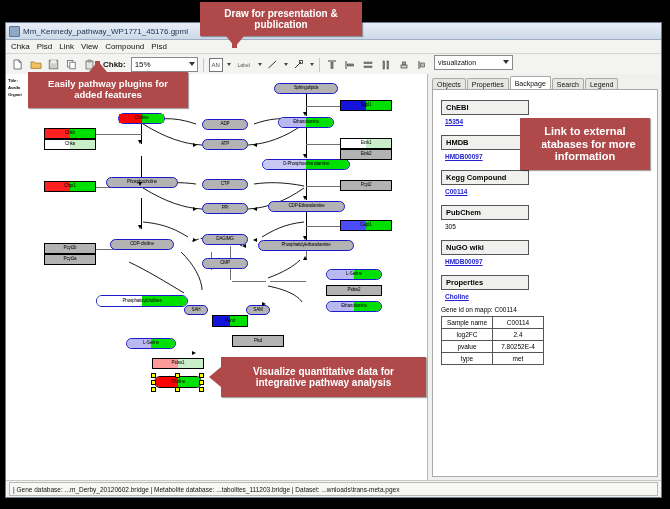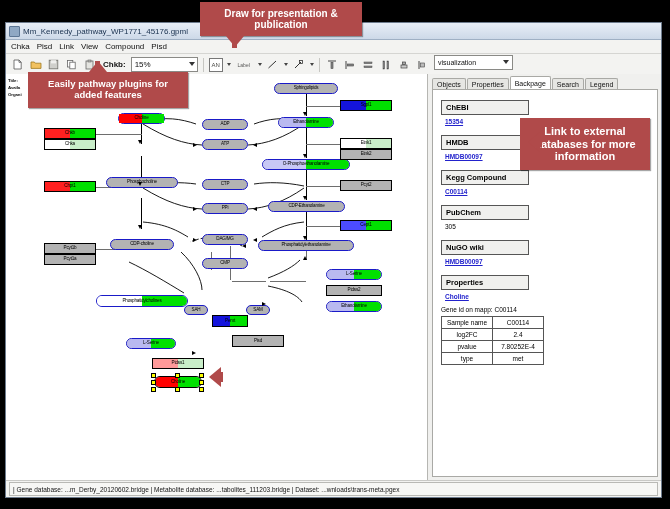--- a/index.html
+++ b/index.html
@@ -550,17 +550,18 @@
   <div style="position:absolute;left:232px;top:36px;width:5px;height:12px;background:#b04a4a;z-index:41;"></div>
 
   <div class="callout" style="left:28px;top:72px;width:148px;height:36px;font-size:9.5px;padding:0 6px;">Easily pathway plugins for added features</div>
   <div class="tail-up" style="left:89px;top:61px;"></div>
   <div style="position:absolute;left:95px;top:61px;width:5px;height:12px;background:#b04a4a;z-index:41;"></div>
 
   <div class="callout" style="left:520px;top:118px;width:120px;height:52px;font-size:11px;padding:0 5px;">Link  to external databases  for more information</div>
   <div class="tail-lf" style="left:528px;top:132px;"></div>
   <div style="position:absolute;left:534px;top:137px;width:8px;height:10px;background:#b04a4a;z-index:41;"></div>
 
+  <div class="callout" style="left:221px;top:357px;width:193px;height:40px;font-size:10px;padding:0 6px;">Visualize quantitative data  for integrative pathway analysis</div>
   <div class="tail-lf" style="left:209px;top:367px;"></div>
   <div style="position:absolute;left:215px;top:372px;width:8px;height:10px;background:#b04a4a;z-index:41;"></div>
 
 
 </div>
 
 </body></html>

